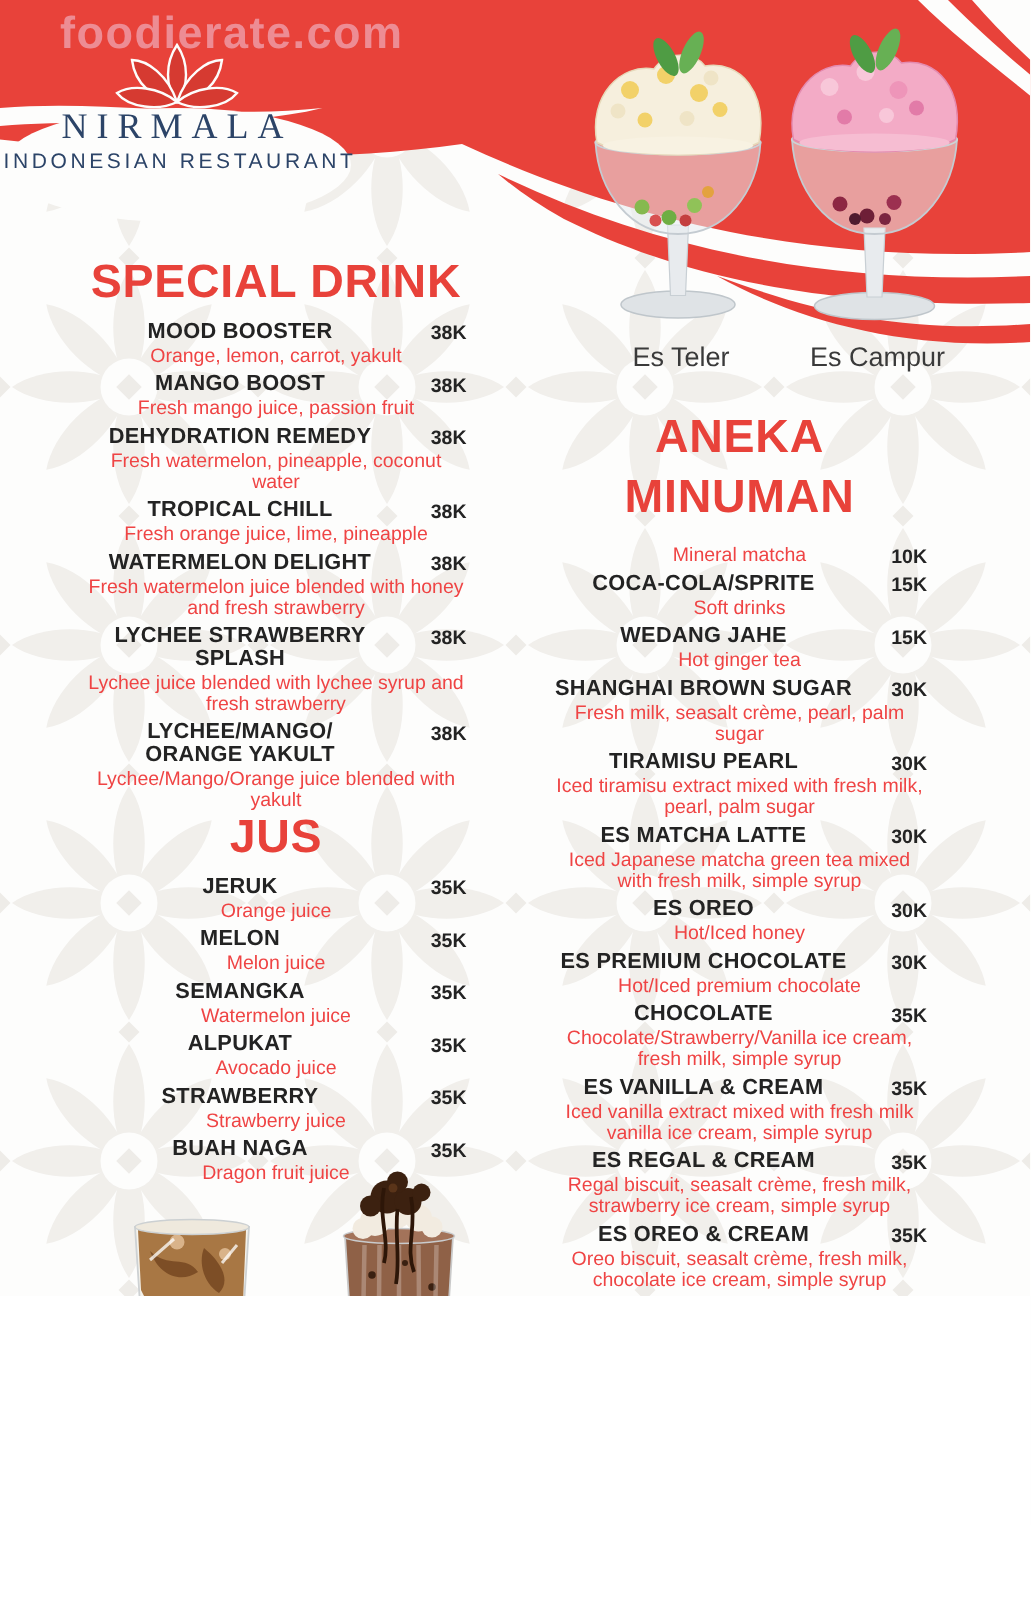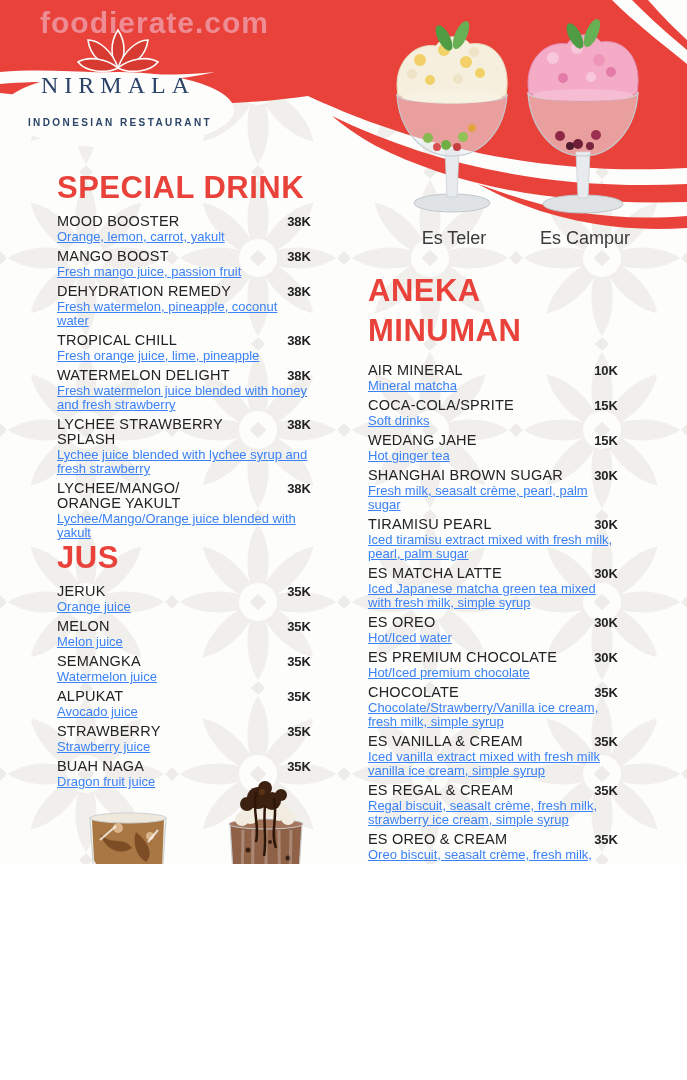--- a/index.html
+++ b/index.html
@@ -1,40 +1,40 @@
 <!DOCTYPE html>
 <html><head>
 <meta charset="utf-8">
 <style>
   html,body{margin:0;padding:0;background:#fff;}
   #page{position:relative;width:687px;height:864px;overflow:hidden;background:#fdfdfc;
-        font-family:"Liberation Sans",sans-serif;}
+        font-family:"Liberation Sans",sans-serif;text-align:center;}
   svg.layer{position:absolute;left:0;top:0;}
   
   .watermark{position:absolute;left:40px;top:6px;font-size:30px;font-weight:bold;
              letter-spacing:1px;color:#EF9AA4;opacity:.85;z-index:6;}
   .brand-name{position:absolute;left:118px;top:72px;transform:translateX(-50%);
               font-family:"Liberation Serif",serif;font-size:24px;letter-spacing:6px;
               color:#2C4468;z-index:5;white-space:nowrap;}
-  .brand-tagline{position:absolute;left:120px;top:117px;transform:translateX(-50%);
-              font-size:10px;font-weight:bold;letter-spacing:2.4px;color:#2C4468;
+  .brand-tagline{position:absolute;left:120px;top:99px;transform:translateX(-50%);
+              font-size:14px;font-weight:normal;letter-spacing:2.4px;color:#2C4468;
               z-index:5;white-space:nowrap;}
   .section{position:absolute;z-index:4;}
   .section h2{margin:0 0 7px 0;font-size:31px;line-height:38px;font-weight:bold;
               letter-spacing:.5px;color:#E8423A;}
   #sec-special{left:57px;top:169px;width:254px;}
   #sec-jus{left:57px;top:539px;width:254px;}
   #sec-aneka{left:368px;top:271px;width:250px;}
   #sec-aneka h2{line-height:40px;margin-bottom:12px;}
   .menu-item{position:relative;margin-bottom:5px;}
   .mi-head{position:relative;padding-right:48px;}
-  .mi-name{font-weight:normal;font-size:14.5px;line-height:15px;letter-spacing:.2px;
+  .mi-name{font-weight:bold;font-size:14.5px;line-height:15px;letter-spacing:.2px;
            color:#232323;white-space:pre-line;display:block;}
   .mi-price{position:absolute;right:0;top:0;font-weight:bold;font-size:13px;color:#232323;}
-  .mi-desc{font-size:13px;line-height:14px;color:#3b82f6;margin-top:1px;text-decoration:underline;}
+  .mi-desc{font-size:13px;line-height:14px;color:#ef4444;margin-top:1px;}
   .photo-caption{position:absolute;transform:translateX(-50%);font-size:18px;color:#3A3A3A;
                  z-index:4;white-space:nowrap;}
   #cap-teler{left:454px;top:228px;}
   #cap-campur{left:585px;top:228px;}
   #cap-kopi{left:113px;top:982px;}
   #cap-choc{left:237px;top:982px;}
 </style>
 </head>
 <body>
 
@@ -297,21 +297,20 @@
           <div class="mi-desc">Dragon fruit juice</div>
         </div>
       </div>
   </div>
 
   <div class="section" id="sec-aneka">
     <h2>ANEKA MINUMAN</h2>
     <div class="items">
         <div class="menu-item">
           <div class="mi-head">
-            <span class="mi-name">AIR MINERAL</span>
             <span class="mi-price">10K</span>
           </div>
           <div class="mi-desc">Mineral matcha</div>
         </div>
         <div class="menu-item">
           <div class="mi-head">
             <span class="mi-name">COCA-COLA/SPRITE</span>
             <span class="mi-price">15K</span>
           </div>
           <div class="mi-desc">Soft drinks</div>
@@ -342,21 +341,21 @@
             <span class="mi-name">ES MATCHA LATTE</span>
             <span class="mi-price">30K</span>
           </div>
           <div class="mi-desc">Iced Japanese matcha green tea mixed with fresh milk, simple syrup</div>
         </div>
         <div class="menu-item">
           <div class="mi-head">
             <span class="mi-name">ES OREO</span>
             <span class="mi-price">30K</span>
           </div>
-          <div class="mi-desc">Hot/Iced water</div>
+          <div class="mi-desc">Hot/Iced honey</div>
         </div>
         <div class="menu-item">
           <div class="mi-head">
             <span class="mi-name">ES PREMIUM CHOCOLATE</span>
             <span class="mi-price">30K</span>
           </div>
           <div class="mi-desc">Hot/Iced premium chocolate</div>
         </div>
         <div class="menu-item">
           <div class="mi-head">

